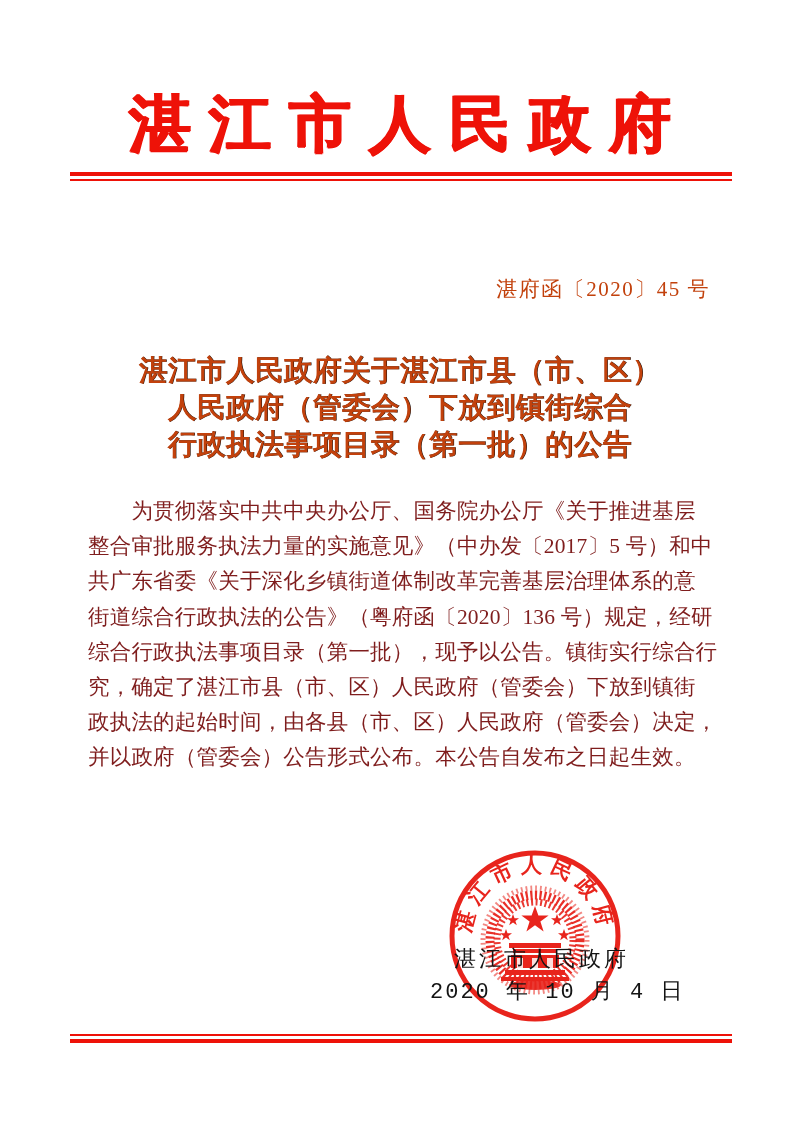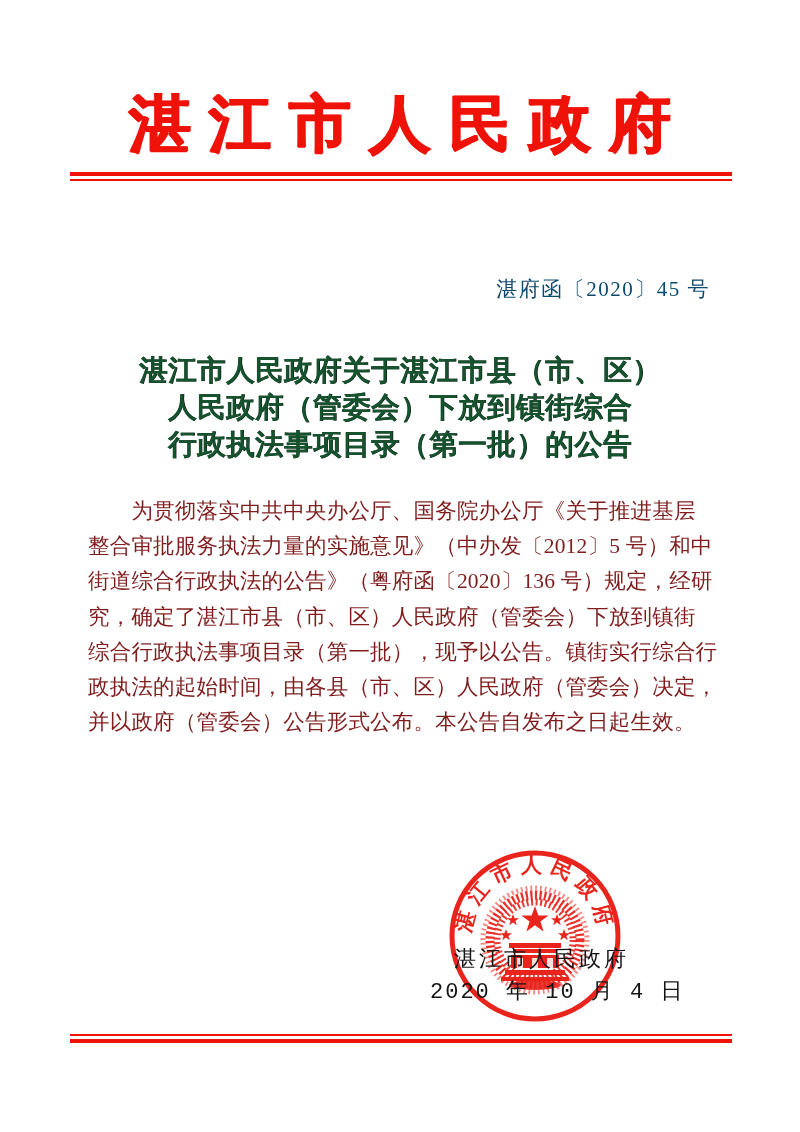--- a/index.html
+++ b/index.html
@@ -69,39 +69,39 @@
 
   
   .doc-number {
     position: absolute;
     right: 90px;
     top: 274px;
     font-size: 21px;
     line-height: 30px;
     letter-spacing: 1.5px;
     white-space: nowrap;
-    color: #0c4a6e;
+    color: #c2410c;
     margin-left: 20px;
   }
 
   
   .doc-title {
     position: absolute;
     left: 0;
     top: 352px;
     width: 800px;
     text-align: center;
   }
   .doc-title .tline {
     font-family: "Liberation Serif", "DejaVu Serif", serif;
     font-size: 28.5px;
     line-height: 37px;
     font-weight: 700;
     letter-spacing: 0.5px;
-    color: #14532d;
+    color: #c2410c;
     white-space: nowrap;
     text-shadow: 0.6px 0 0 #0a0a0a;
   }
 
   
   .body-text {
     position: absolute;
     left: 88px;
     top: 494px;
     width: 624px;
@@ -197,24 +197,25 @@
   <div class="doc-number">湛府函〔2020〕45 号</div>
 
   <div class="doc-title">
     <div class="tline">湛江市人民政府关于湛江市县（市、区）</div>
     <div class="tline">人民政府（管委会）下放到镇街综合</div>
     <div class="tline">行政执法事项目录（第一批）的公告</div>
   </div>
 
   <div class="body-text">
     <p>　　为贯彻落实中共中央办公厅、国务院办公厅《关于推进基层</p>
-    <p>整合审批服务执法力量的实施意见》（中办发〔2012〕5 号）和中</p>
+    <p>整合审批服务执法力量的实施意见》（中办发〔2017〕5 号）和中</p>
+    <p>共广东省委《关于深化乡镇街道体制改革完善基层治理体系的意</p>
     <p>街道综合行政执法的公告》（粤府函〔2020〕136 号）规定，经研</p>
+    <p>综合行政执法事项目录（第一批），现予以公告。镇街实行综合行</p>
     <p>究，确定了湛江市县（市、区）人民政府（管委会）下放到镇街</p>
-    <p>综合行政执法事项目录（第一批），现予以公告。镇街实行综合行</p>
     <p>政执法的起始时间，由各县（市、区）人民政府（管委会）决定，</p>
     <p class="tail">并以政府（管委会）公告形式公布。本公告自发布之日起生效。</p>
   </div>
 
   <div class="seal">
     <svg viewBox="0 0 176 176" xmlns="http://www.w3.org/2000/svg">
       <defs>
         <path id="sealArc" d="M 88,88 m 0,-64 a 64,64 0 1,1 -0.1,0" fill="none"></path>
         <path id="sealArcText" d="M 24,88 a 64,64 0 0,1 128,0" fill="none"></path>
       </defs>

